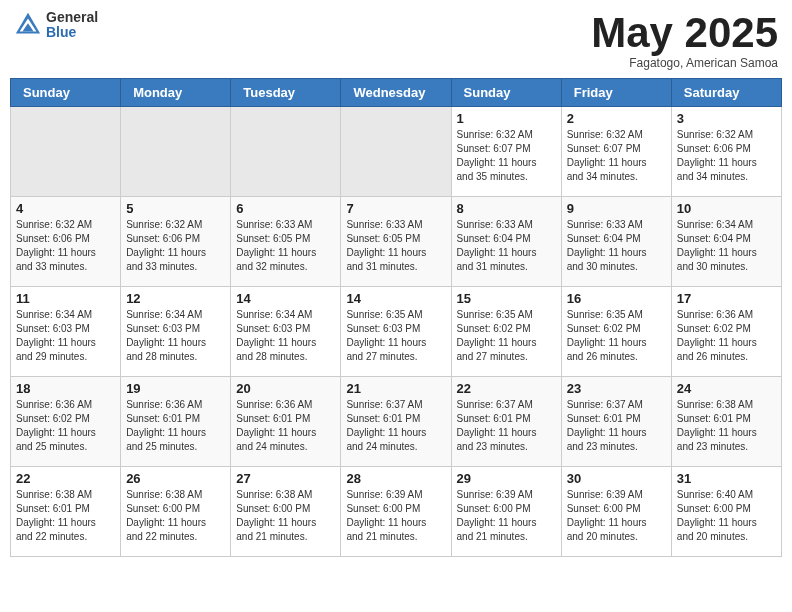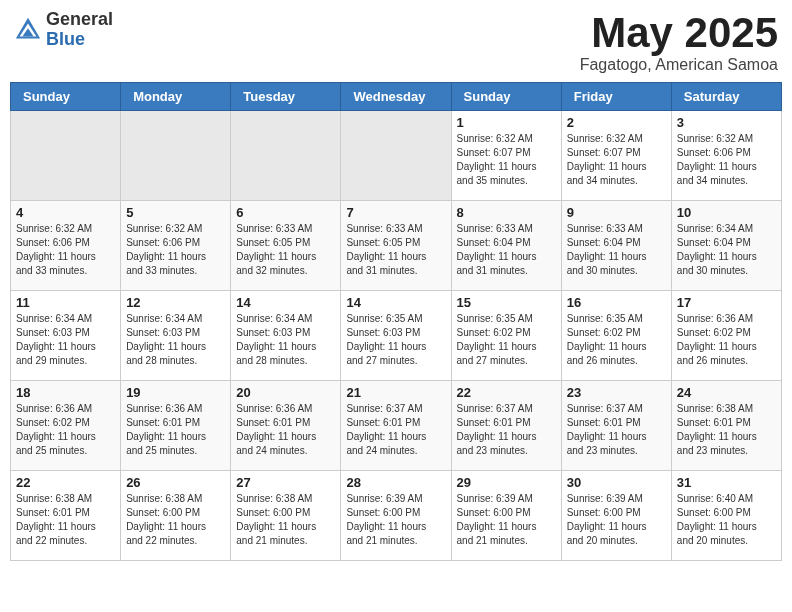--- a/index.html
+++ b/index.html
@@ -16,41 +16,41 @@
       align-items: flex-start;
       margin-bottom: 8px;
       padding: 0 4px;
     }
     .logo {
       display: flex;
       align-items: center;
       gap: 4px;
     }
     .logo-text {
-      font-size: 18px;
+      font-size: 14px;
       font-weight: bold;
       line-height: 1.1;
     }
     .logo-general { color: #333; }
     .logo-blue { color: #2b6cb0; }
     .logo-icon {
       width: 28px;
       height: 28px;
     }
     .title-block {
       text-align: right;
     }
     .month-title {
       font-size: 42px;
       font-weight: bold;
       color: #222;
       line-height: 1.1;
     }
     .location {
-      font-size: 16px;
+      font-size: 12px;
       color: #444;
     }
     .calendar {
       width: 100%;
       border-collapse: collapse;
       border: 1px solid #ccc;
     }
     .calendar th {
       background-color: #3a7bbf;
       color: #fff;

